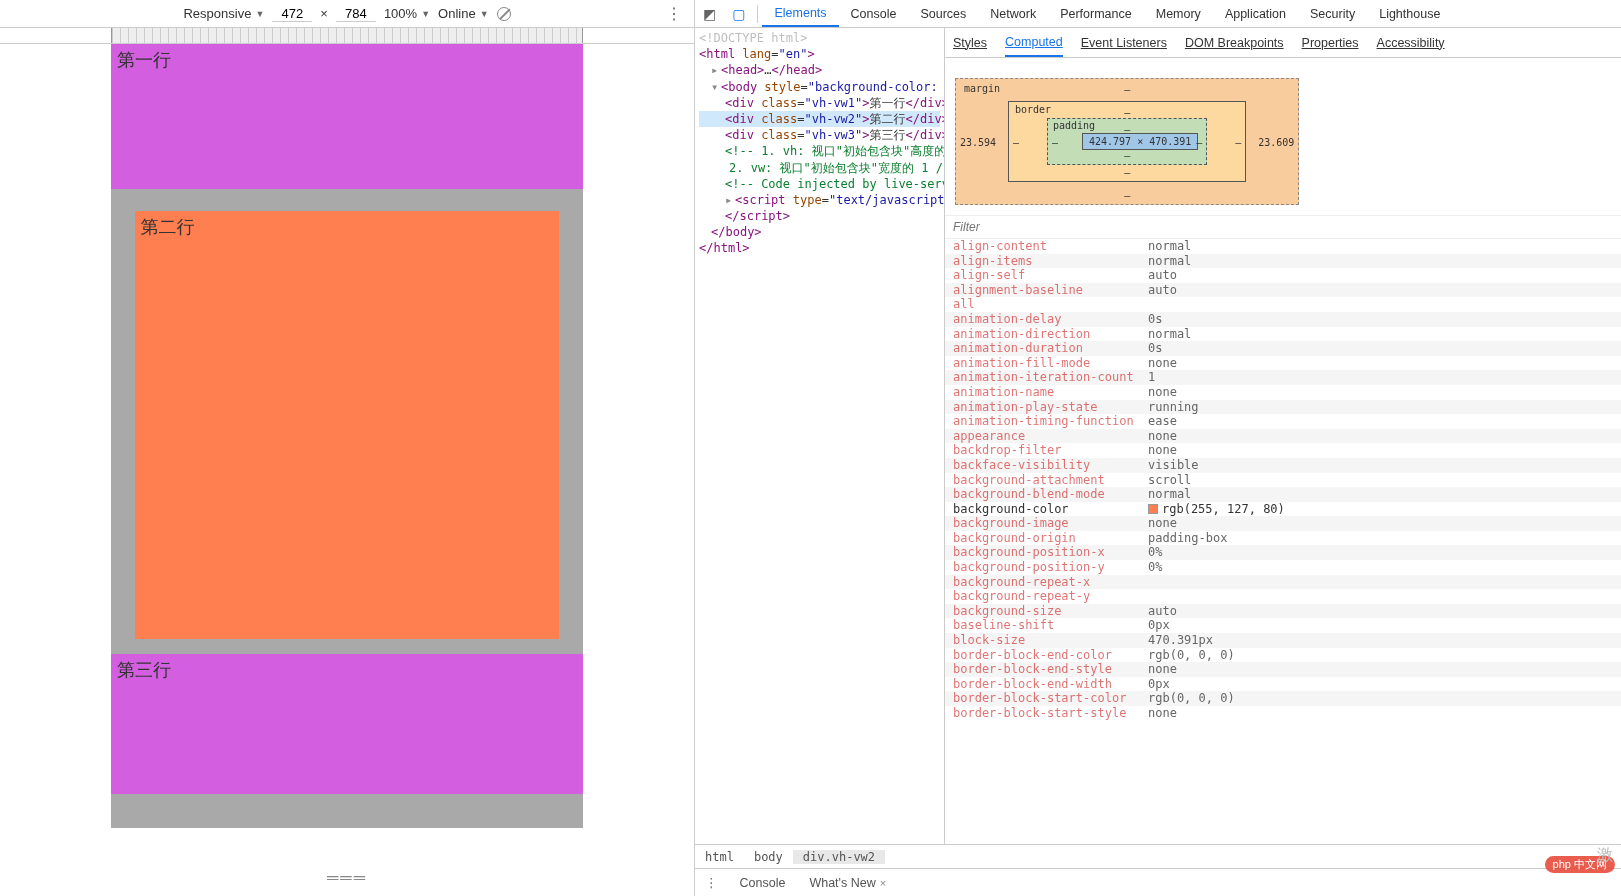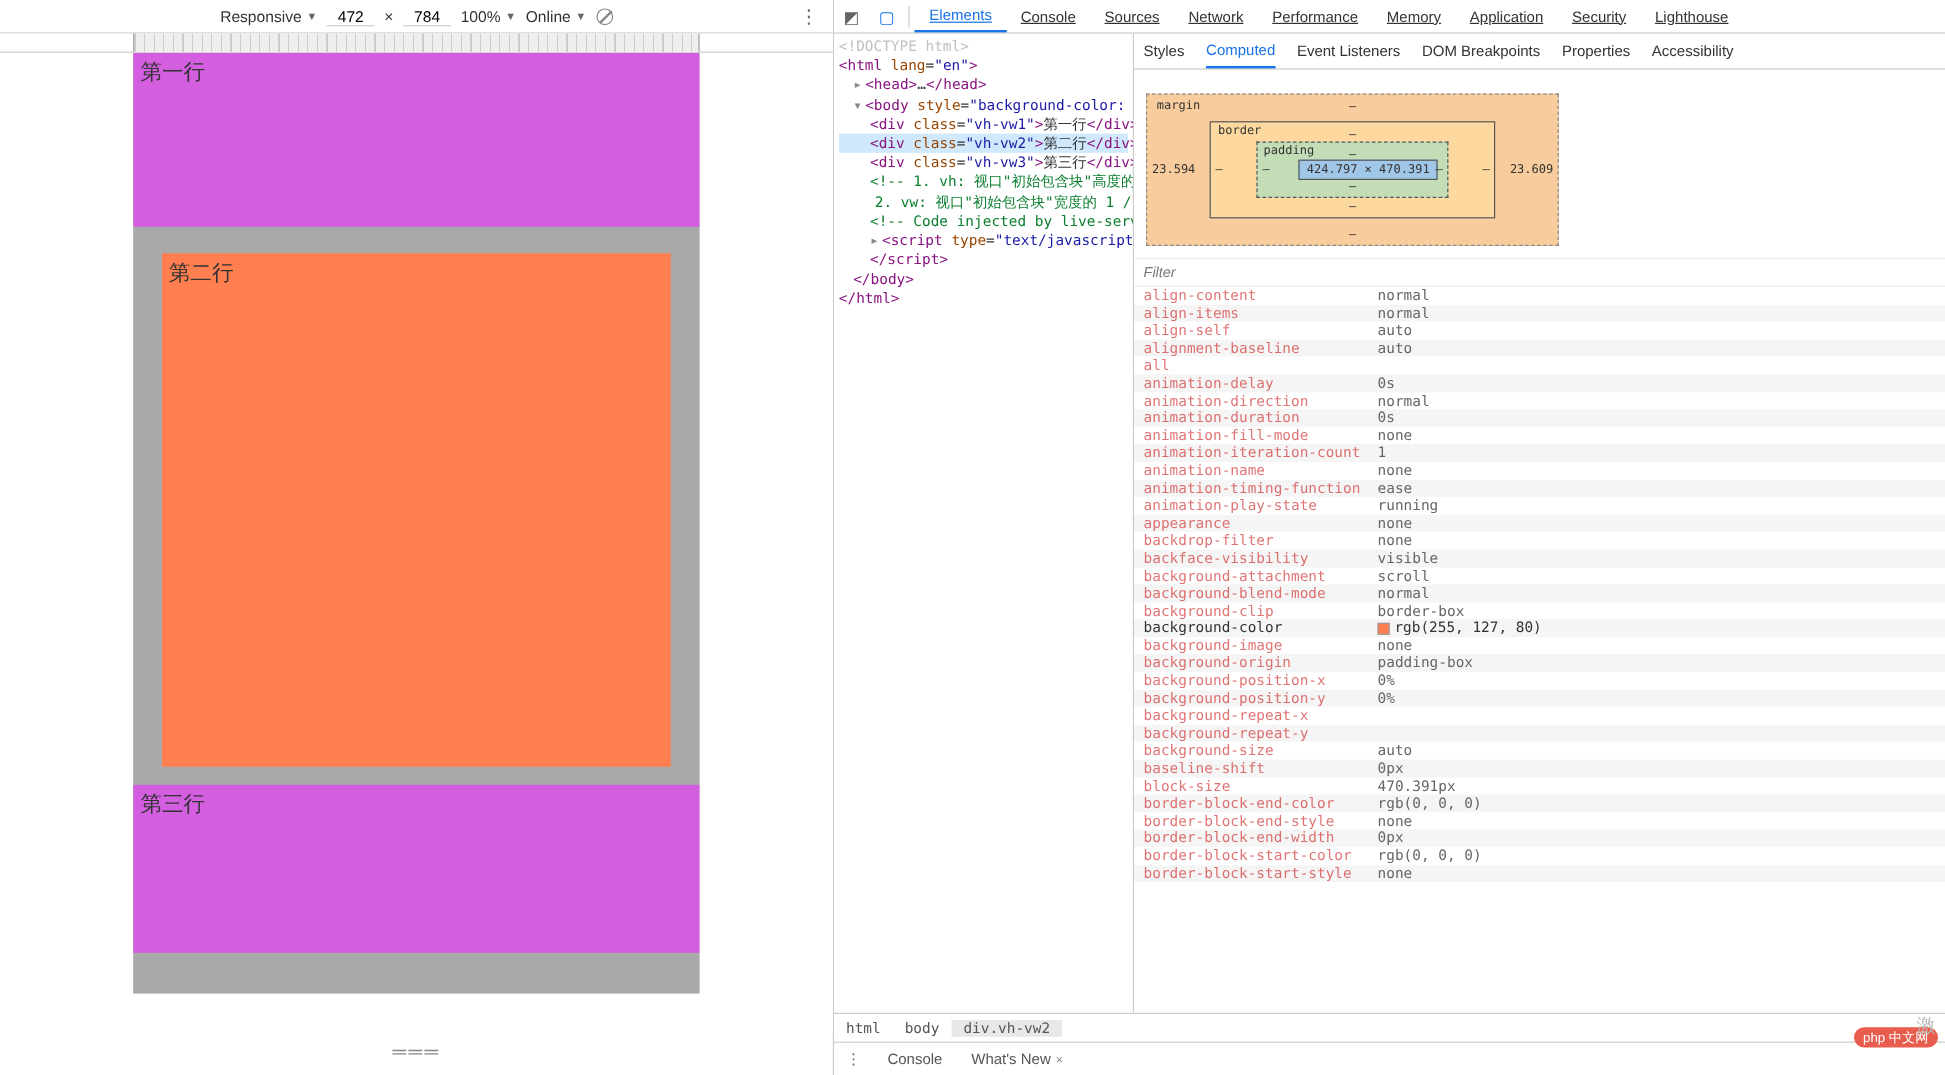--- a/index.html
+++ b/index.html
@@ -23,39 +23,39 @@
   .row1 { background: #d45ee0; height: 145px; padding: 4px 6px; font-size: 18px; }
   .gap1 { height: 22px; }
   .row2-wrap { display: flex; justify-content: center; }
   .row2 { background: coral; width: 90%; height: 428px; padding: 4px 6px; font-size: 18px; }
   .row3 { background: #d45ee0; height: 140px; padding: 4px 6px; font-size: 18px; margin-top: 15px; }
   
   .right-panel { flex: 1; display: flex; flex-direction: column; }
   .devtools-tabs { height: 28px; display: flex; align-items: center; border-bottom: 1px solid #ccc; font-size: 12.5px; }
   .devtools-tabs .icon { padding: 0 8px; color: #666; font-size: 14px; }
   .devtools-tabs .sep { width: 1px; height: 18px; background: #ccc; margin: 0 4px; }
-  .devtools-tabs .tab { padding: 0 12px; height: 100%; display: flex; align-items: center; cursor: pointer; color: #333; text-decoration: underline; }
+  .devtools-tabs .tab { padding: 0 12px; height: 100%; display: flex; align-items: center; cursor: pointer; color: #333; }
   .devtools-tabs .tab.active { border-bottom: 2px solid #1a73e8; color: #1a73e8; }
   .devtools-body { flex: 1; display: flex; overflow: hidden; }
   .elements-pane { width: 250px; border-right: 1px solid #ccc; font-family: Consolas, monospace; font-size: 12px; padding: 2px 4px; overflow: auto; line-height: 1.35; }
   .elements-pane .gray { color: #c0c0c0; }
   .elements-pane .tagp { color: #881280; }
   .elements-pane .attr-n { color: #994500; }
   .elements-pane .attr-v { color: #1a1aa6; }
   .elements-pane .text { color: #333; }
   .elements-pane .comment { color: #0b7f2e; }
   .elements-pane .line { white-space: nowrap; }
   .elements-pane .line.sel { background: #cfe8fc; position: relative; }
   .elements-pane .line.sel::before { content: "•••"; position: absolute; left: -22px; color: #888; font-size: 8px; letter-spacing: -1px; }
   .elements-pane .tri::before { content: "▸"; display: inline-block; width: 10px; color: #888; }
   .elements-pane .tri.open::before { content: "▾"; }
   .i1 { padding-left: 12px; } .i2 { padding-left: 26px; } .i4 { padding-left: 30px; }
   .sidebar-pane { flex: 1; display: flex; flex-direction: column; overflow: hidden; }
   .styles-tabs { height: 30px; display: flex; align-items: center; border-bottom: 1px solid #ccc; font-size: 12.5px; padding-left: 8px; gap: 18px; }
-  .styles-tabs .tab { cursor: pointer; color: #333; padding: 6px 0; }
+  .styles-tabs .tab { cursor: pointer; color: #333; padding: 6px 0; text-decoration: underline; }
   .styles-tabs .tab.active { border-bottom: 2px solid #1a73e8; color: #1a73e8; }
   .box-model-area { padding: 20px 10px 10px 10px; display: flex; justify-content: flex-start; }
   .box-margin { background: #f9cc9d; border: 1px dashed #888; padding: 22px 52px 22px 52px; position: relative; font-family: Consolas, monospace; font-size: 10px; color: #333; }
   .box-margin .lbl { position: absolute; top: 4px; left: 8px; }
   .box-border { background: #fdd89f; border: 1px solid #555; padding: 16px 38px; position: relative; }
   .box-border .lbl { position: absolute; top: 2px; left: 6px; }
   .box-padding { background: #c3deb7; border: 1px dashed #555; padding: 14px 8px; position: relative; }
   .box-padding .lbl { position: absolute; top: 1px; left: 5px; }
   .box-content { background: #a0c6e8; border: 1px solid #555; padding: 2px 6px; text-align: center; margin-left: 26px; }
   .box-margin .dash, .box-border .dash, .box-padding .dash { position: absolute; font-size: 10px; color: #333; }
@@ -222,50 +222,46 @@
           </div>
           <div class="row">
             <span class="prop">animation-iteration-count</span>
             <span class="val">1</span>
           </div>
           <div class="row">
             <span class="prop">animation-name</span>
             <span class="val">none</span>
           </div>
           <div class="row">
+            <span class="prop">animation-play-state</span>
+            <span class="val">running</span>
+          </div>
+          <div class="row">
             <span class="prop">animation-timing-function</span>
             <span class="val">ease</span>
           </div>
           <div class="row">
-            <span class="prop">animation-play-state</span>
-            <span class="val">running</span>
-          </div>
-          <div class="row">
             <span class="prop">appearance</span>
             <span class="val">none</span>
           </div>
           <div class="row">
             <span class="prop">backdrop-filter</span>
             <span class="val">none</span>
           </div>
           <div class="row">
             <span class="prop">backface-visibility</span>
             <span class="val">visible</span>
           </div>
           <div class="row">
             <span class="prop">background-attachment</span>
             <span class="val">scroll</span>
           </div>
           <div class="row">
             <span class="prop">background-blend-mode</span>
             <span class="val">normal</span>
-          </div>
-          <div class="row">
-            <span class="prop">background-clip</span>
-            <span class="val">border-box</span>
           </div>
           <div class="row strong arrow">
             <span class="prop">background-color</span>
             <span class="val"><span class="swatch"></span>rgb(255, 127, 80)</span>
           </div>
           <div class="row">
             <span class="prop">background-image</span>
             <span class="val">none</span>
           </div>
           <div class="row">

